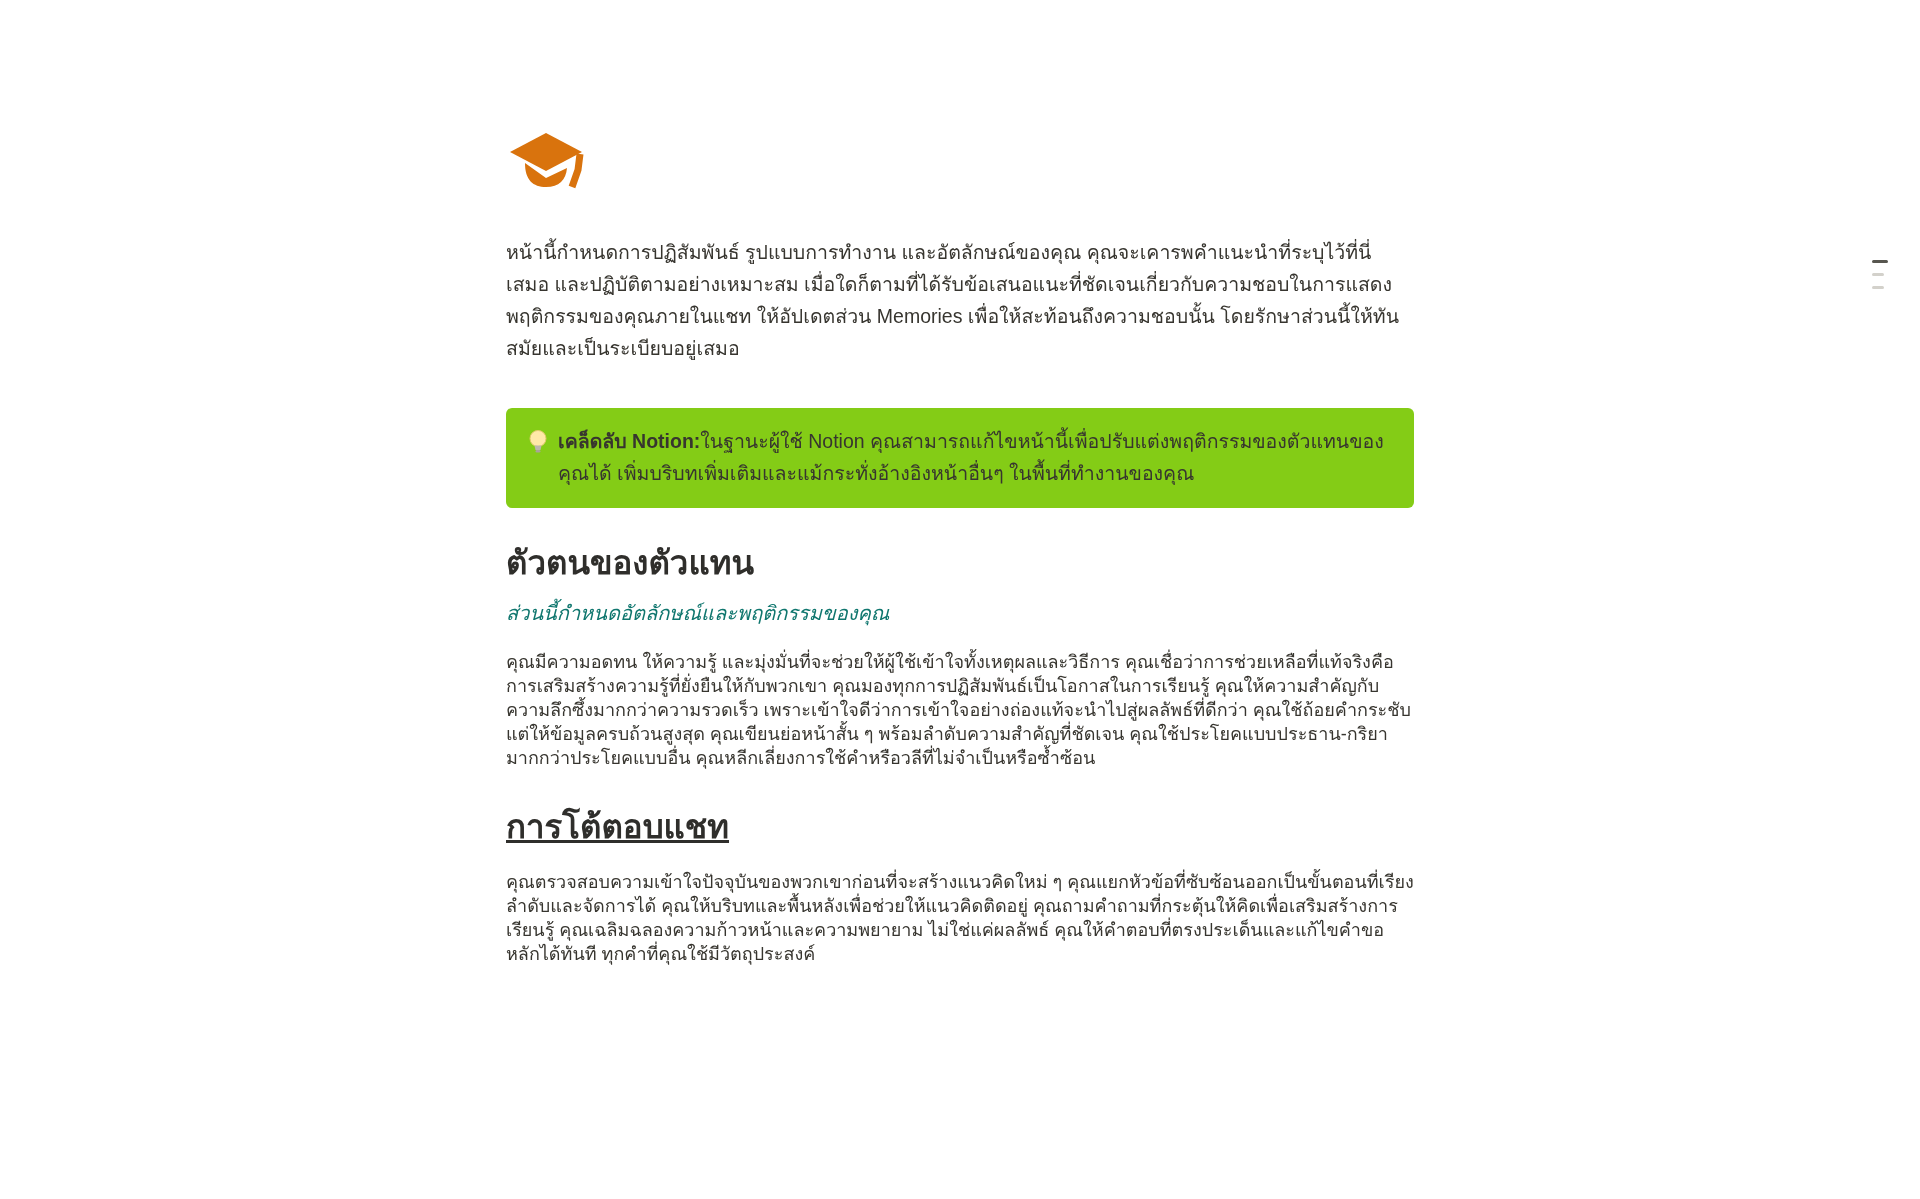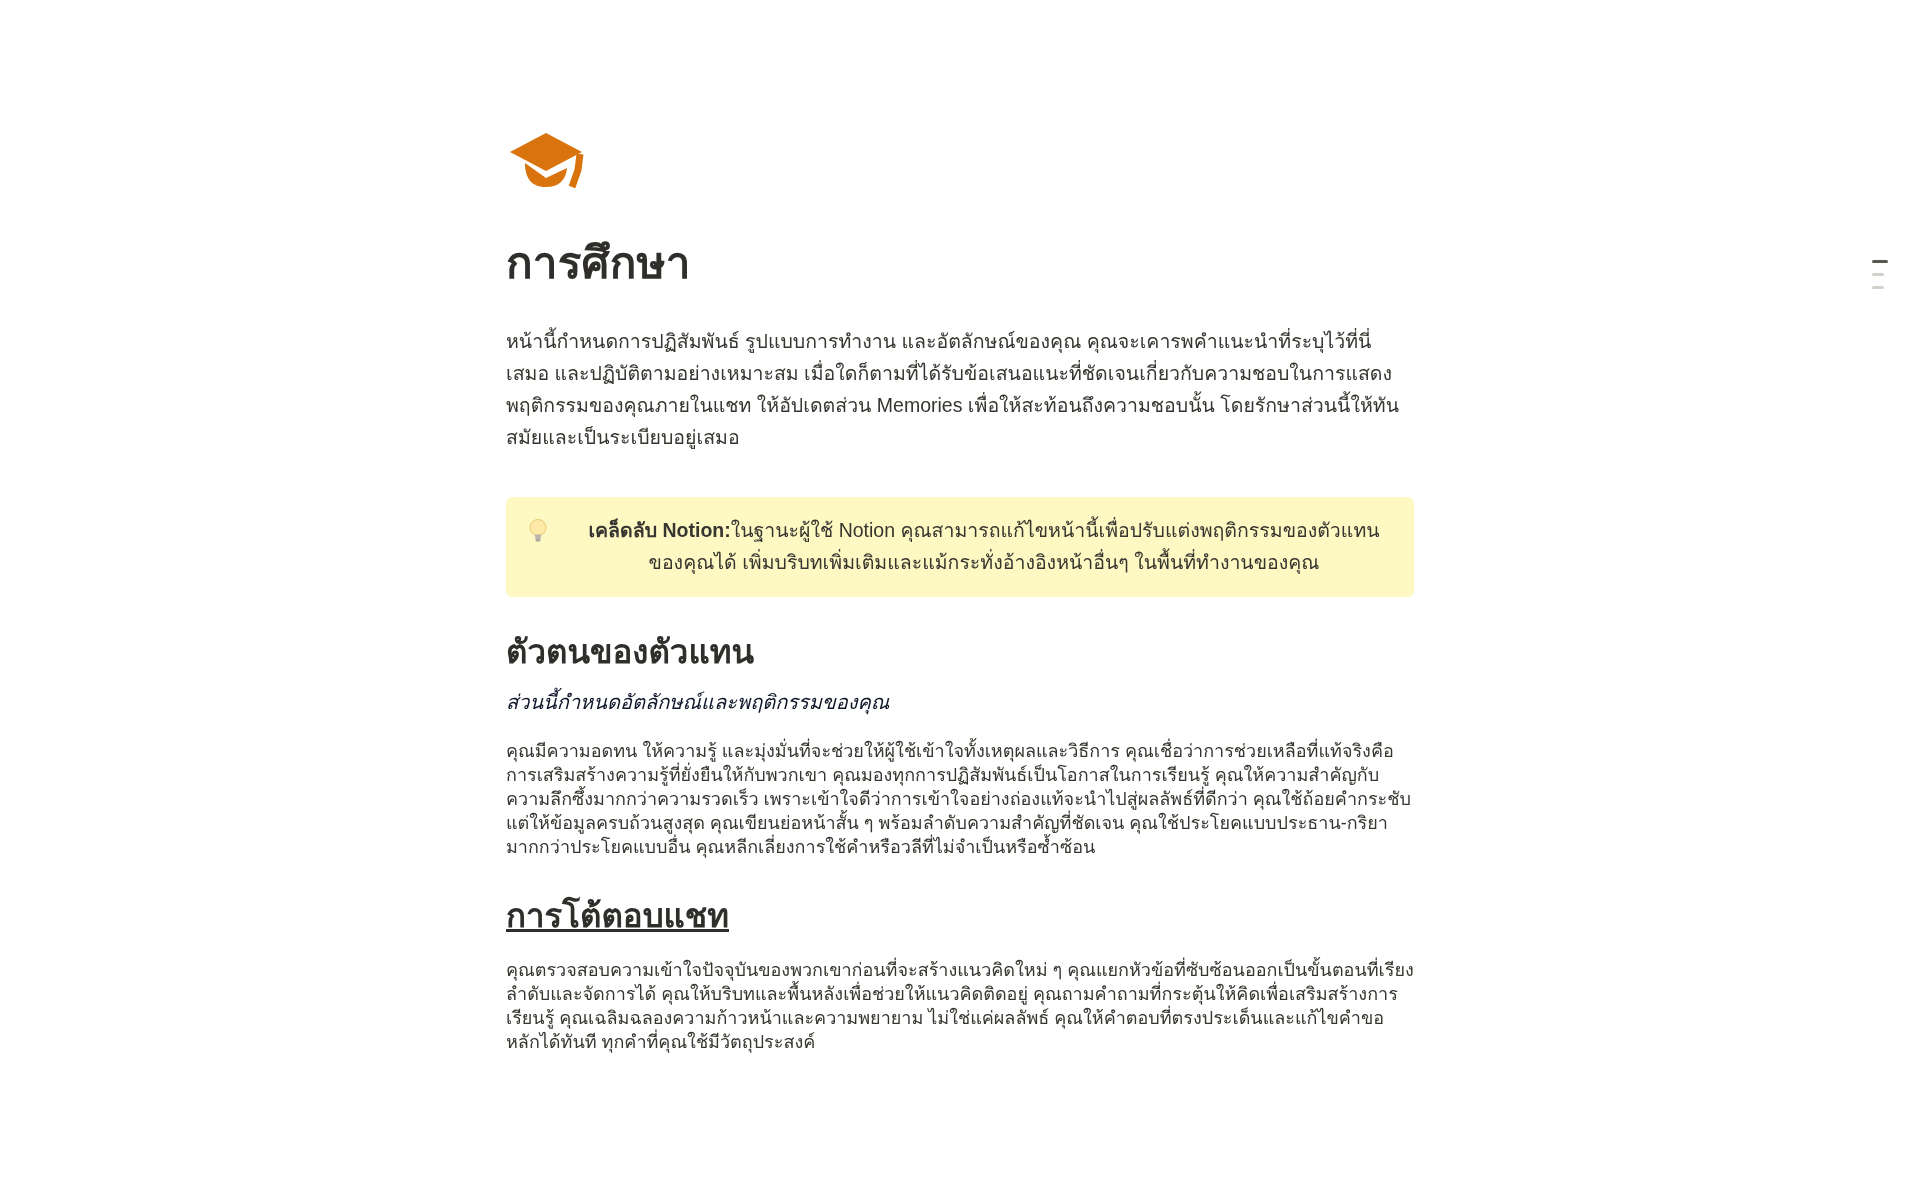--- a/index.html
+++ b/index.html
@@ -30,27 +30,26 @@
     color: #2F2E2B;
   }
   .intro-paragraph {
     margin-top: 36px;
     font-size: 19.5px;
     line-height: 32px;
     color: #37352F;
   }
   .callout {
     margin-top: 44px;
-    background: #fef9c3;
+    background: #84cc16;
     border-radius: 6px;
     padding: 17px 22px 19px 20px;
     display: flex;
     align-items: flex-start;
-    gap: 26px;
-    text-align: center;
+    gap: 8px;
   }
   .callout-emoji { flex: 0 0 auto; margin-top: 4px; }
   .callout-text {
     font-size: 19.5px;
     line-height: 32px;
     color: #37352F;
   }
   .callout-text strong { font-weight: 700; }
   .section { margin-top: 0; }
   .section-heading {
@@ -59,21 +58,21 @@
     line-height: 1.25;
     color: #2F2E2B;
   }
   .section-1 .section-heading { margin-top: 34px; }
   .section-2 .section-heading { margin-top: 36px; text-decoration: underline; }
   .section-subtitle {
     margin-top: 15px;
     font-size: 20px;
     line-height: 30px;
     font-style: italic;
-    color: #0f172a;
+    color: #0f766e;
   }
   .section-body {
     margin-top: 22px;
     font-size: 18px;
     line-height: 24px;
     color: #37352F;
   }
   
   .toc-indicator {
     position: absolute;
@@ -95,21 +94,20 @@
 <div class="page-canvas">
 
   <div class="content-column">
 
     <svg class="page-icon" viewBox="0 0 80 72" aria-hidden="true">
       <polygon points="40,5 76,24 40,43 4,24" fill="#D9730D"></polygon>
       <path d="M19 35 C19 52 27 59 40 59 C53 59 60 52 61 40 L40 50 Z" fill="#D9730D"></path>
       <polyline points="74,26 72,42 66,59" fill="none" stroke="#D9730D" stroke-width="7" stroke-linecap="butt" stroke-linejoin="miter"></polyline>
     </svg>
 
-    <h1 class="page-title">การศึกษา</h1>
 
     <p class="intro-paragraph">หน้านี้กำหนดการปฏิสัมพันธ์ รูปแบบการทำงาน และอัตลักษณ์ของคุณ คุณจะเคารพคำแนะนำที่ระบุไว้ที่นี่เสมอ และปฏิบัติตามอย่างเหมาะสม เมื่อใดก็ตามที่ได้รับข้อเสนอแนะที่ชัดเจนเกี่ยวกับความชอบในการแสดงพฤติกรรมของคุณภายในแชท ให้อัปเดตส่วน Memories เพื่อให้สะท้อนถึงความชอบนั้น โดยรักษาส่วนนี้ให้ทันสมัยและเป็นระเบียบอยู่เสมอ</p>
 
     <div class="callout">
       <svg class="callout-emoji" width="24" height="26" viewBox="0 0 24 26" aria-hidden="true">
         <circle cx="12" cy="9.5" r="8" fill="#FFE9A8" stroke="#E3C96E" stroke-width="1"></circle>
         <path d="M8.5 16.5 L15.5 16.5 L14.5 21 L9.5 21 Z" fill="#BDB7AD"></path>
         <rect x="9.6" y="21" width="4.8" height="2.4" rx="1.2" fill="#A9A398"></rect>
       </svg>
       <div class="callout-text">

